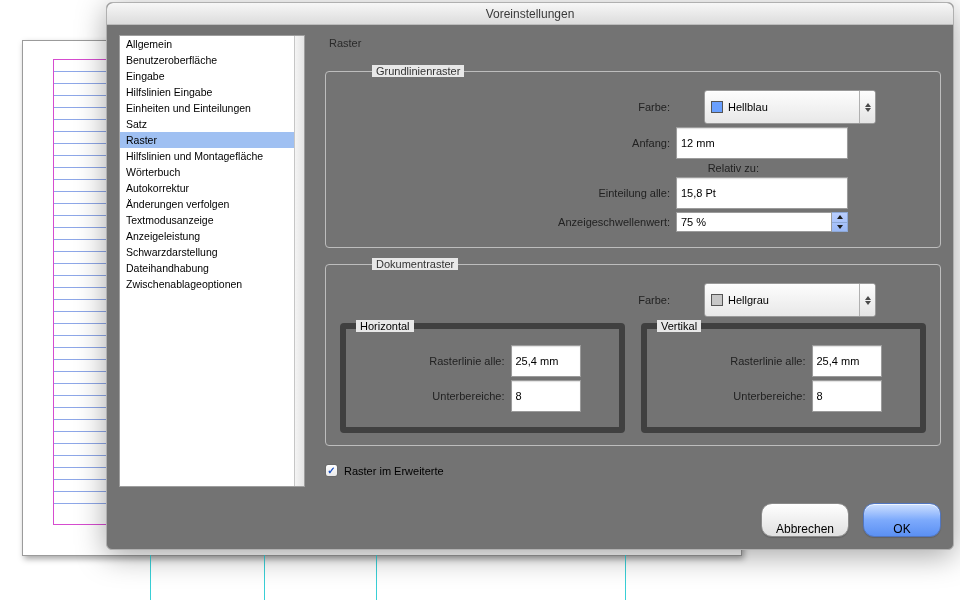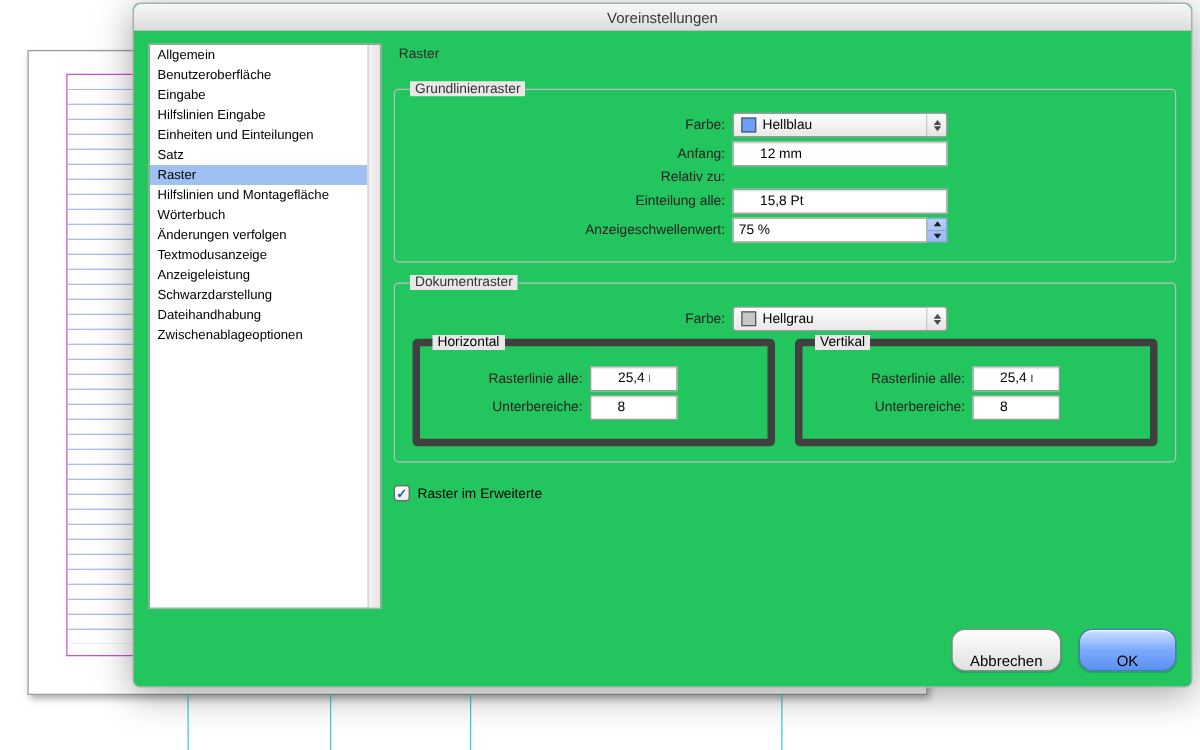--- a/index.html
+++ b/index.html
@@ -44,42 +44,42 @@
   .gv1 { left: 150px; }
   .gv2 { left: 264px; }
   .gv3 { left: 376px; }
   .gv4 { left: 625px; }
 
   
   .dialog {
     position: absolute;
     left: 106px; top: 2px;
     width: 848px; height: 548px;
-    background: #22c55e;
+    background: #737373;
     border: 1px solid #b0b0b0;
     border-radius: 6px;
     box-shadow: 0 6px 30px rgba(0,0,0,.35);
     display: flex;
     flex-direction: column;
   }
   .titlebar {
     height: 22px;
     line-height: 22px;
     text-align: center;
     font-size: 12px;
     color: #3a3a3a;
     background: linear-gradient(#f7f7f7, #dcdcdc);
     border-bottom: 1px solid #bcbcbc;
     border-radius: 6px 6px 0 0;
   }
   .content {
     flex: 1;
     display: flex;
     padding: 10px 12px 12px 12px;
-    gap: 10px;
+    gap: 20px;
   }
 
   
   .sidebar {
     width: 186px;
     background: #fff;
     border: 1px solid #9e9e9e;
     overflow: hidden;
     position: relative;
   }
@@ -124,62 +124,65 @@
     border-radius: 4px;
     margin: 0;
     padding: 10px 12px 12px 12px;
     position: relative;
   }
   fieldset.group > legend {
     font-size: 11px;
     color: #333;
     padding: 0 4px;
     background: #e8e8e8;
+    margin-left: 34px;
   }
 
   .row {
     display: flex;
     align-items: center;
     margin: 3px 0;
     gap: 6px;
+    justify-content: center;
   }
   .row label.lbl {
     width: 252px;
     text-align: right;
     font-size: 11px;
     color: #222;
   }
   .control {
     width: 172px;
   }
 
   input.textfield {
     width: 100%;
-    height: 20px;
-    font-size: 11px;
-    padding: 1px 21px;
+    height: 32px;
+    font-size: 11px;
+    padding: 1px 4px;
     border: 1px solid #9b9b9b;
     background: #fff;
     box-shadow: inset 0 1px 1px rgba(0,0,0,.12);
   }
 
   
   .select {
     width: 100%;
-    height: 20px;
+    height: 34px;
     background: linear-gradient(#fdfdfd, #e8e8e8);
     border: 1px solid #999;
     border-radius: 3px;
     display: flex;
     align-items: center;
     padding: 0 18px 0 6px;
     font-size: 11px;
     position: relative;
     box-shadow: 0 1px 0 rgba(255,255,255,.7) inset;
     cursor: default;
+    margin-left: 28px;
   }
   .select .cap {
     position: absolute; right: 0; top: 0; bottom: 0; width: 16px;
     border-left: 1px solid #b0b0b0;
     display: flex; flex-direction: column; align-items: center; justify-content: center;
     gap: 1px;
     background: linear-gradient(#fdfdfd,#e4e4e4);
     border-radius: 0 3px 3px 0;
   }
   .select .cap .arr {
@@ -307,20 +310,21 @@
         <ul id="sidebar-list">
             <li>Allgemein</li>
             <li>Benutzeroberfläche</li>
             <li>Eingabe</li>
             <li>Hilfslinien Eingabe</li>
             <li>Einheiten und Einteilungen</li>
             <li>Satz</li>
             <li class="selected">Raster</li>
             <li>Hilfslinien und Montagefläche</li>
             <li>Wörterbuch</li>
+            <li>Autokorrektur</li>
             <li>Änderungen verfolgen</li>
             <li>Textmodusanzeige</li>
             <li>Anzeigeleistung</li>
             <li>Schwarzdarstellung</li>
             <li>Dateihandhabung</li>
             <li>Zwischenablageoptionen</li>
           </ul>
       </div>
       <div class="sidebar-scroll"></div>
     </div>

